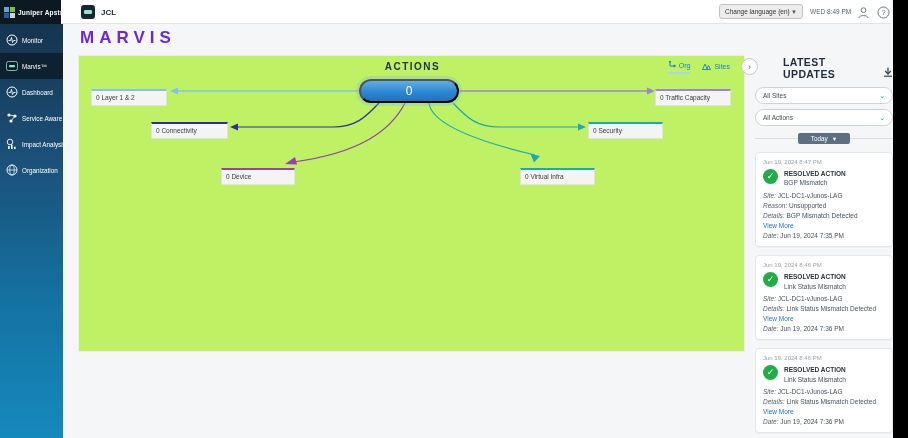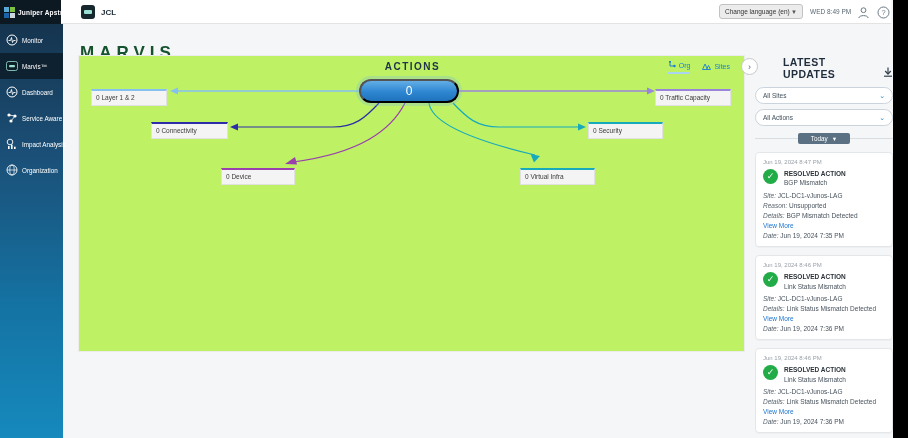--- a/index.html
+++ b/index.html
@@ -28,21 +28,21 @@
   .mbadge { position:absolute; left:20px; top:5px; width:14px; height:14px; background:#16272e; border-radius:3px; }
   .mbadge::after{ content:""; position:absolute; left:3px; top:5px; width:8px; height:4px; background:#9adfd2; border-radius:1px;}
   .ws-name { position:absolute; left:40px; top:8px; font-size:8px; font-weight:bold; color:#1c2b36; }
   .lang-btn { position:absolute; left:658px; top:4px; width:84px; height:15px; background:#ececec; border:1px solid #c2c2c2; border-radius:3px; font-size:6.5px; color:#333; display:flex; align-items:center; justify-content:space-between; padding:0 5px; cursor:pointer; }
   .lang-btn .car { font-size:6px; color:#555; }
   .clock { position:absolute; left:749px; top:8px; font-size:6.5px; color:#5a6872; }
   .tb-ico { position:absolute; top:5px; width:13px; height:13px; color:#6a7a85; }
 
   
   .main { position:absolute; left:63px; top:24px; width:830px; height:414px; }
-  .page-title { position:absolute; left:17px; top:19px; font-size:17px; letter-spacing:5px; color:#14532d; }
+  .page-title { position:absolute; left:17px; top:4px; font-size:17px; letter-spacing:5px; color:#6d28d9; }
 
   .canvas { position:absolute; left:15px; top:31px; width:667px; height:297px; background:#bef264; border:1px solid #ececec; }
   .actions-title { position:absolute; left:0; width:667px; top:5px; text-align:center; font-size:10px; font-weight:bold; letter-spacing:1.5px; color:#22344b; }
   .pill { position:absolute; left:280px; top:23px; width:100px; height:24px; border-radius:13px;
     background:linear-gradient(180deg,#62aee6 0%,#2e86d1 55%,#1f73bd 100%);
     box-shadow:0 0 0 3px rgba(120,180,230,.28); color:#fff; font-size:12px;
     display:flex; align-items:center; justify-content:center; cursor:pointer; }
   .view-tabs { position:absolute; right:14px; top:5px; display:flex; gap:12px; font-size:7px; color:#1a7fd4; }
   .vtab { display:flex; align-items:center; gap:3px; cursor:pointer; padding-bottom:3px; }
   .vtab.selected { border-bottom:2px solid #a9d4f2; }

